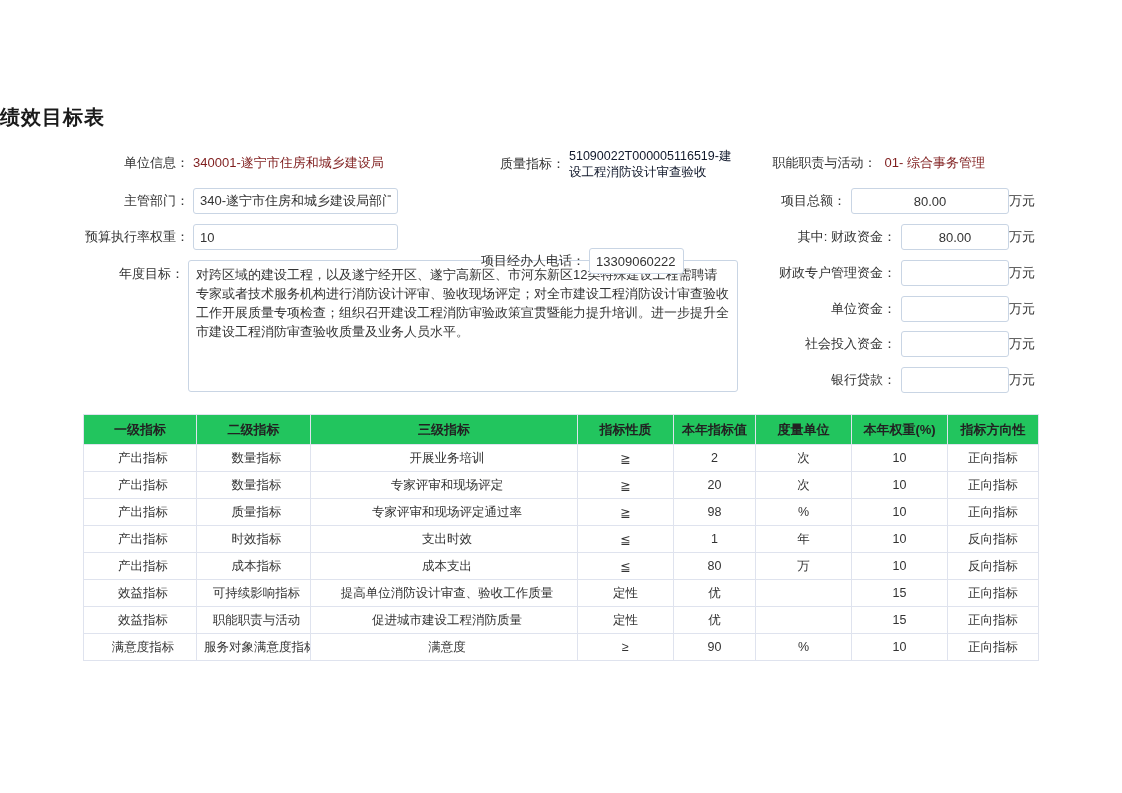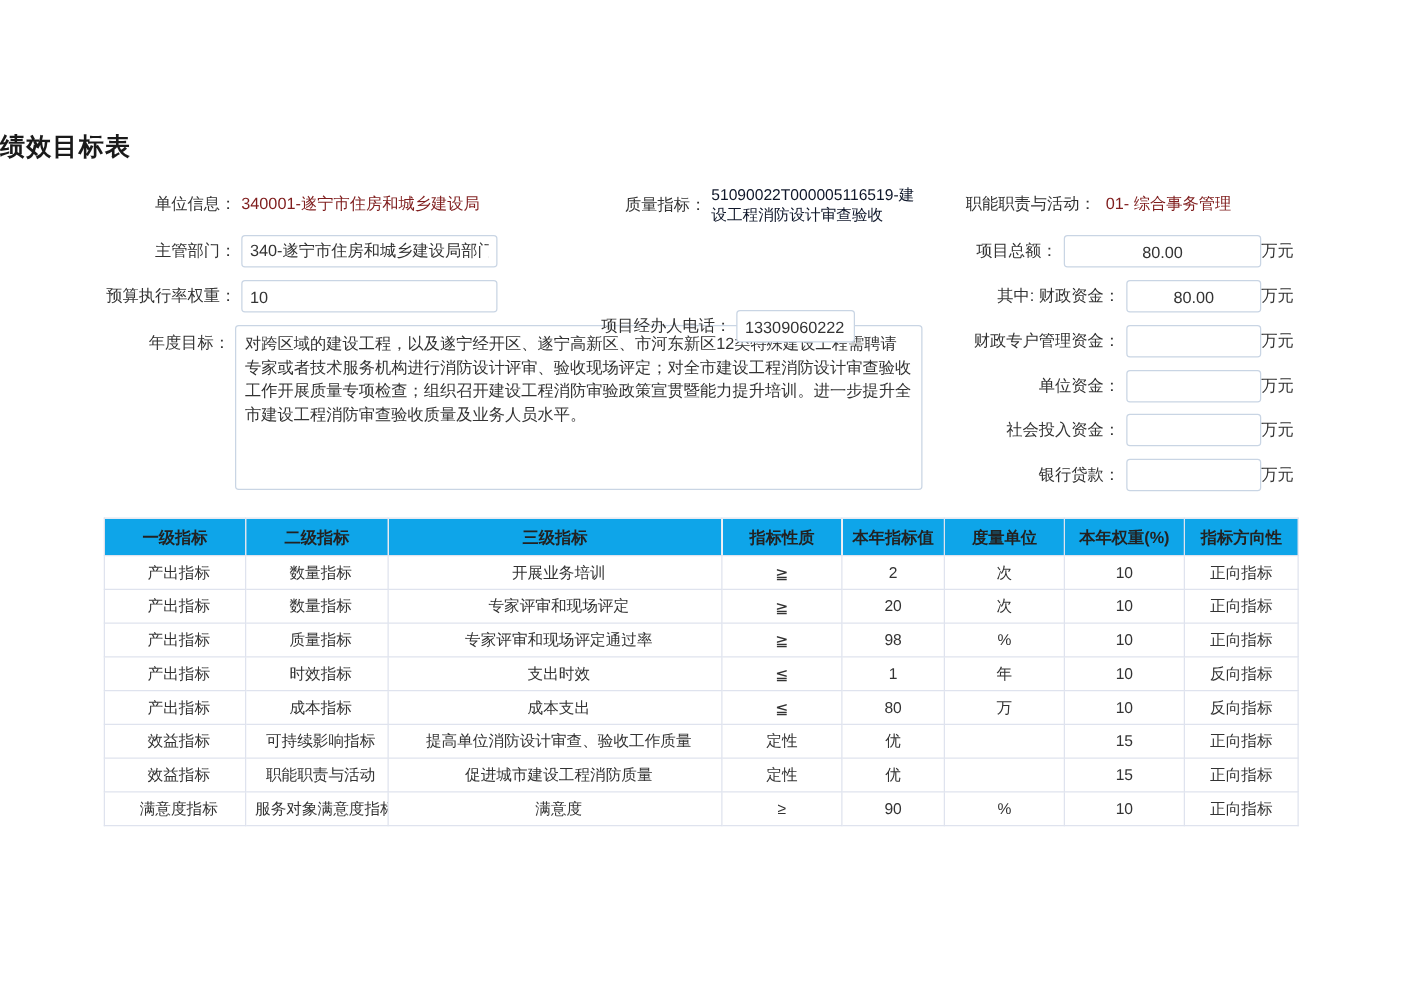--- a/index.html
+++ b/index.html
@@ -37,21 +37,21 @@
     resize:none;outline:none;background:#fff;overflow:hidden;
   }
   table.perf{
     position:absolute;left:83px;top:414px;width:955px;border-collapse:collapse;table-layout:fixed;
   }
   table.perf th,table.perf td{
     border:1px solid #dfe3ee;font-size:12.5px;color:#333;overflow:hidden;
     white-space:nowrap;box-sizing:border-box;
   }
   table.perf th{
-    height:30px;background:#0ea5e9;font-weight:bold;color:#222;text-align:center;font-size:13px;
+    height:30px;background:#22c55e;font-weight:bold;color:#222;text-align:center;font-size:13px;
   }
   table.perf td{height:27px;}
   table.perf td.cl{text-align:center;padding-left:7px;}
   table.perf td.cc{text-align:center;}
 </style>
 </head>
 <body>
 
 <div class="page">
 

